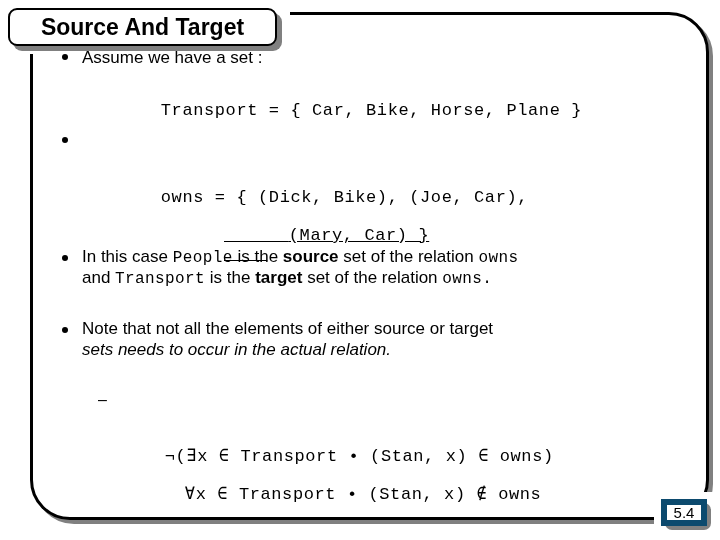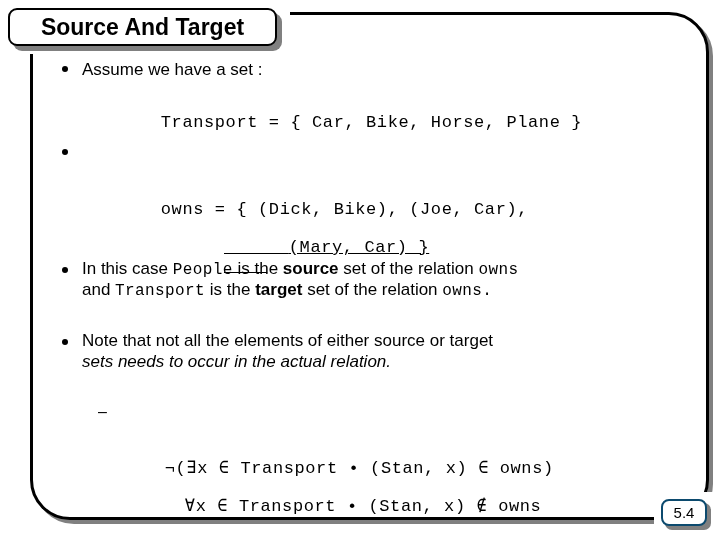--- a/index.html
+++ b/index.html
@@ -106,38 +106,38 @@
     background: #808080;
     border-radius: 7px;
   }
   .page-box {
     position: absolute;
     left: 661px;
     top: 499px;
     width: 46px;
     height: 27px;
     background: #ffffff;
-    border: 2px solid #0c4a6e;
-    border-radius: 8px;
+    border: 6px solid #0c4a6e;
+    border-radius: 0;
     box-sizing: border-box;
     display: flex;
     align-items: center;
     justify-content: center;
   }
   .page-text {
     font-family: "Liberation Sans", sans-serif;
     font-size: 15px;
     color: #000000;
   }
 
   
   .content {
     position: absolute;
     left: 0px;
-    top: 52px;
+    top: 40px;
     width: 618px;
     height: 440px;
   }
 
   .line {
     position: absolute;
     white-space: nowrap;
     font-family: "Liberation Sans", sans-serif;
     font-size: 17px;
     line-height: 20px;

